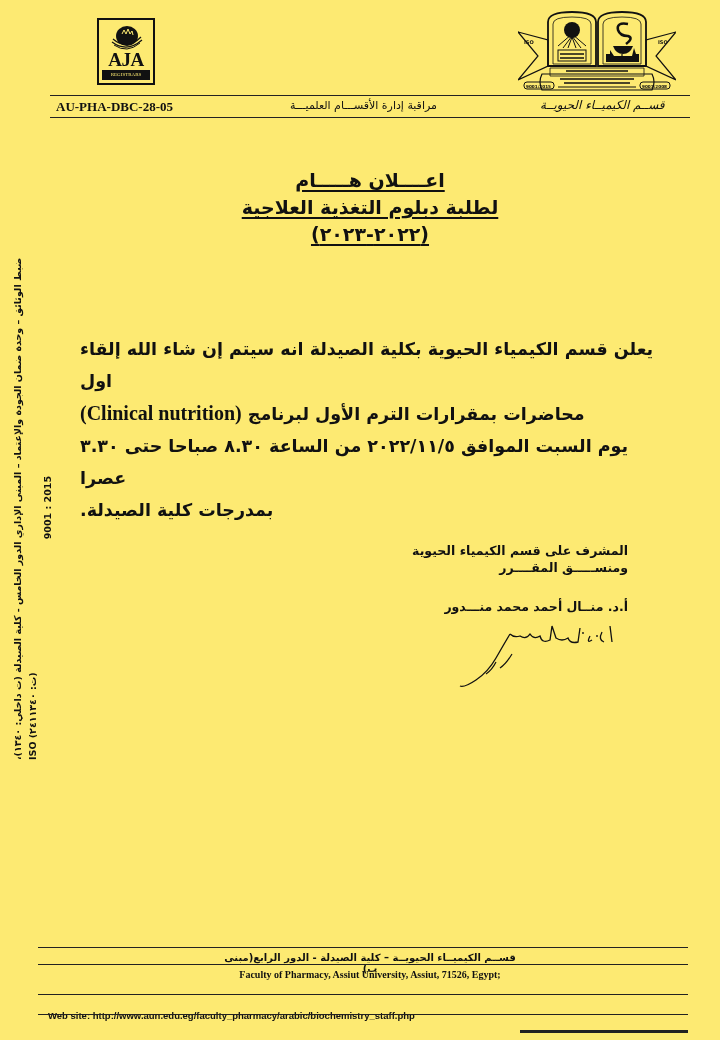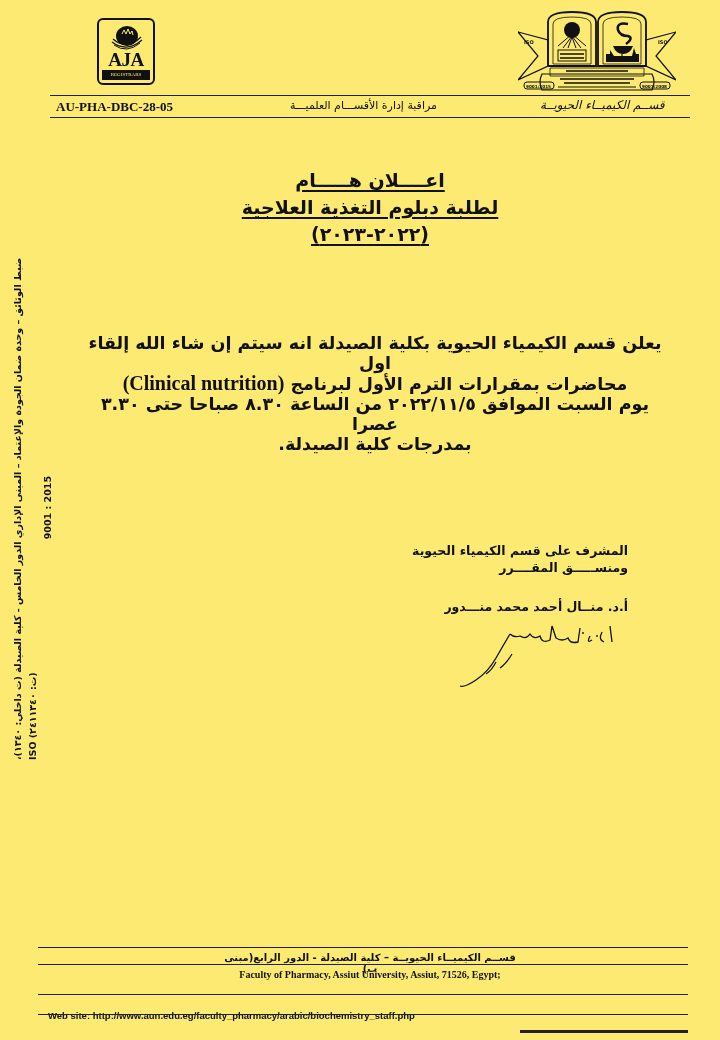--- a/index.html
+++ b/index.html
@@ -8,21 +8,21 @@
     background: #fdea72;
     font-family: "DejaVu Sans", sans-serif;
     color: #111;
     position: relative;
   }
   .abs { position: absolute; }
 
   
   .aja-logo {
     left: 97px; top: 18px; width: 58px; height: 67px;
-    border: 2px solid #111; border-radius: 6px; background: #fdea72;
+    border: 2px solid #111; border-radius: 0; background: #fdea72;
     box-sizing: border-box; overflow: hidden;
   }
   .aja-globe { position: absolute; left: 12px; top: 5px; width: 32px; height: 26px; }
   .aja-text {
     position: absolute; left: 0; right: 0; top: 30px; text-align: center;
     font-family: "Liberation Serif", serif; font-size: 19px; font-weight: bold; letter-spacing: -0.5px;
     line-height: 20px;
   }
   .aja-band {
     position: absolute; left: 3px; right: 3px; bottom: 3px; height: 10px; background: #111;
@@ -54,22 +54,22 @@
   
   .side-strip {
     left: 10px; top: 760px; width: 520px; height: 44px;
     transform-origin: 0 0; transform: rotate(-90deg);
     font-size: 9.5px; font-weight: bold; direction: rtl; text-align: left; line-height: 15px;
   }
   .side-strip .iso-num { display: block; direction: ltr; text-align: right; padding-right: 236px; }
 
   
   .body-text {
-    left: 80px; top: 333px; width: 590px; direction: rtl; text-align: center;
-    font-family: "DejaVu Sans", sans-serif; font-size: 17.5px; font-weight: bold; line-height: 20px;
+    left: 80px; top: 333px; width: 590px; direction: rtl; text-align: left;
+    font-family: "DejaVu Sans", sans-serif; font-size: 17.5px; font-weight: bold; line-height: 32px;
   }
   .body-text p { margin: 0; }
   .body-text .latin { font-family: "Liberation Serif", serif; font-size: 20px; font-weight: bold; unicode-bidi: embed; }
 
   
   .sign-block {
     left: 410px; top: 542px; width: 218px; direction: rtl; text-align: right;
     font-size: 12.5px; font-weight: bold; line-height: 17px;
   }
   .sign-block .name { margin-top: 22px; display: block; }

